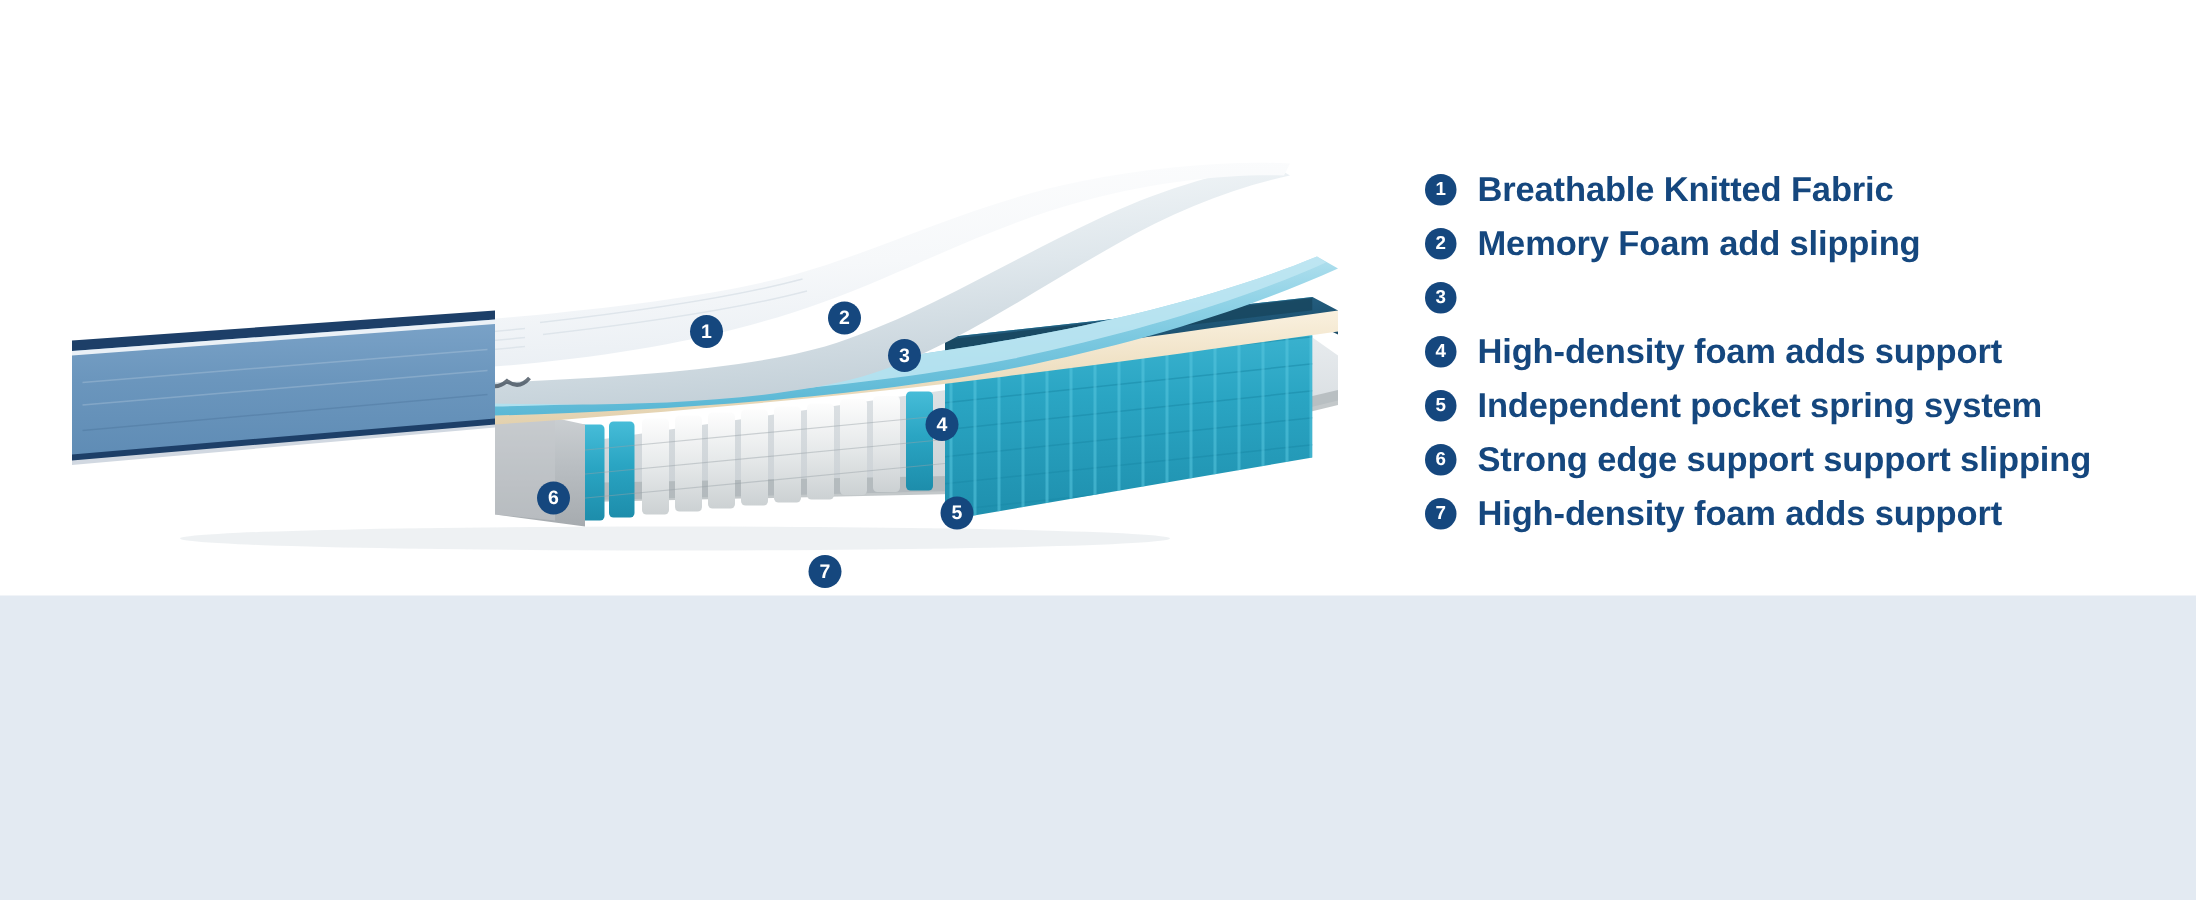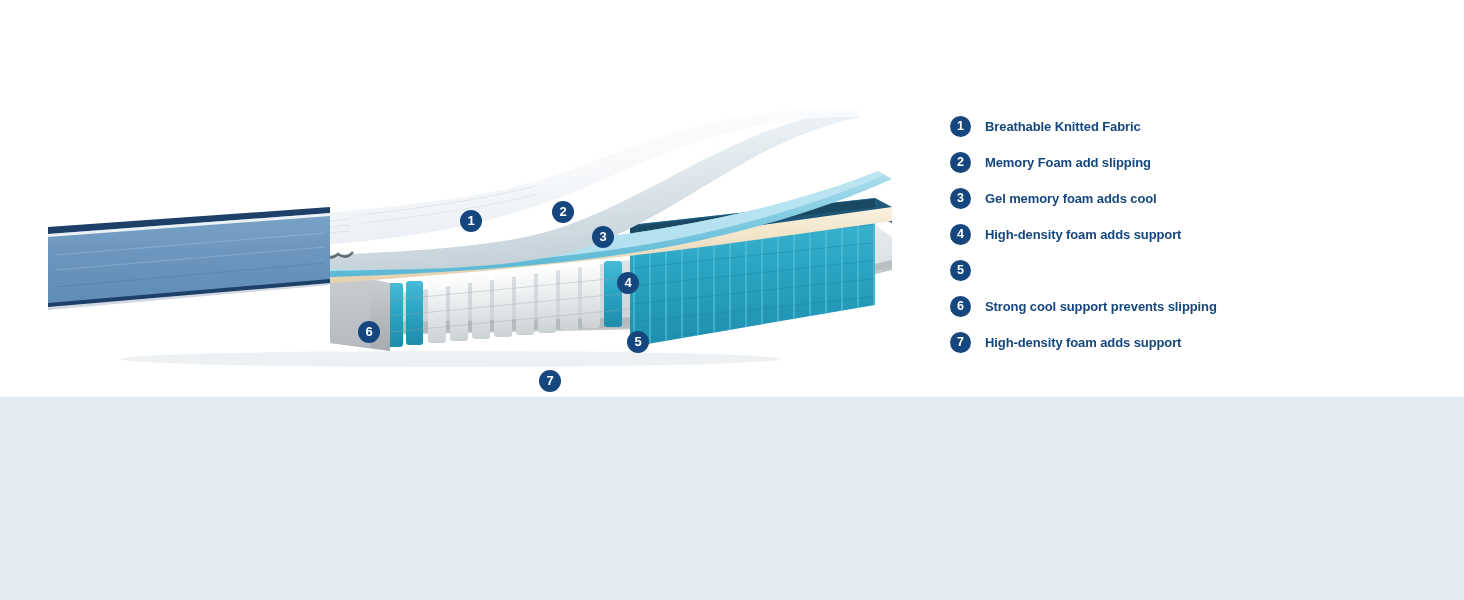--- a/index.html
+++ b/index.html
@@ -63,21 +63,21 @@
     background: #15477e;
     color: #ffffff;
     font-size: 12.5px;
     font-weight: bold;
     line-height: 21px;
     text-align: center;
     margin-right: 14px;
   }
   .feature-text {
     color: #15477e;
-    font-size: 13px;
+    font-size: 23px;
     font-weight: bold;
     letter-spacing: -0.1px;
     white-space: nowrap;
   }
 
   
   #size-band {
     position: absolute;
     left: 0; top: 397px;
     width: 1464px; height: 203px;
@@ -284,32 +284,32 @@
       <div class="feature-row">
         <div class="feature-badge">1</div>
         <div class="feature-text">Breathable Knitted Fabric</div>
       </div>
       <div class="feature-row">
         <div class="feature-badge">2</div>
         <div class="feature-text">Memory Foam add slipping</div>
       </div>
       <div class="feature-row">
         <div class="feature-badge">3</div>
-        <div class="feature-text">Gel memory foam adds cool</div>
       </div>
       <div class="feature-row">
         <div class="feature-badge">4</div>
         <div class="feature-text">High-density foam adds support</div>
       </div>
       <div class="feature-row">
         <div class="feature-badge">5</div>
+        <div class="feature-text">Independent pocket spring system</div>
       </div>
       <div class="feature-row">
         <div class="feature-badge">6</div>
-        <div class="feature-text">Strong cool support prevents slipping</div>
+        <div class="feature-text">Strong edge support support slipping</div>
       </div>
       <div class="feature-row">
         <div class="feature-badge">7</div>
         <div class="feature-text">High-density foam adds support</div>
       </div>
     </div>
   </div>
 
   <div id="size-band">
 

